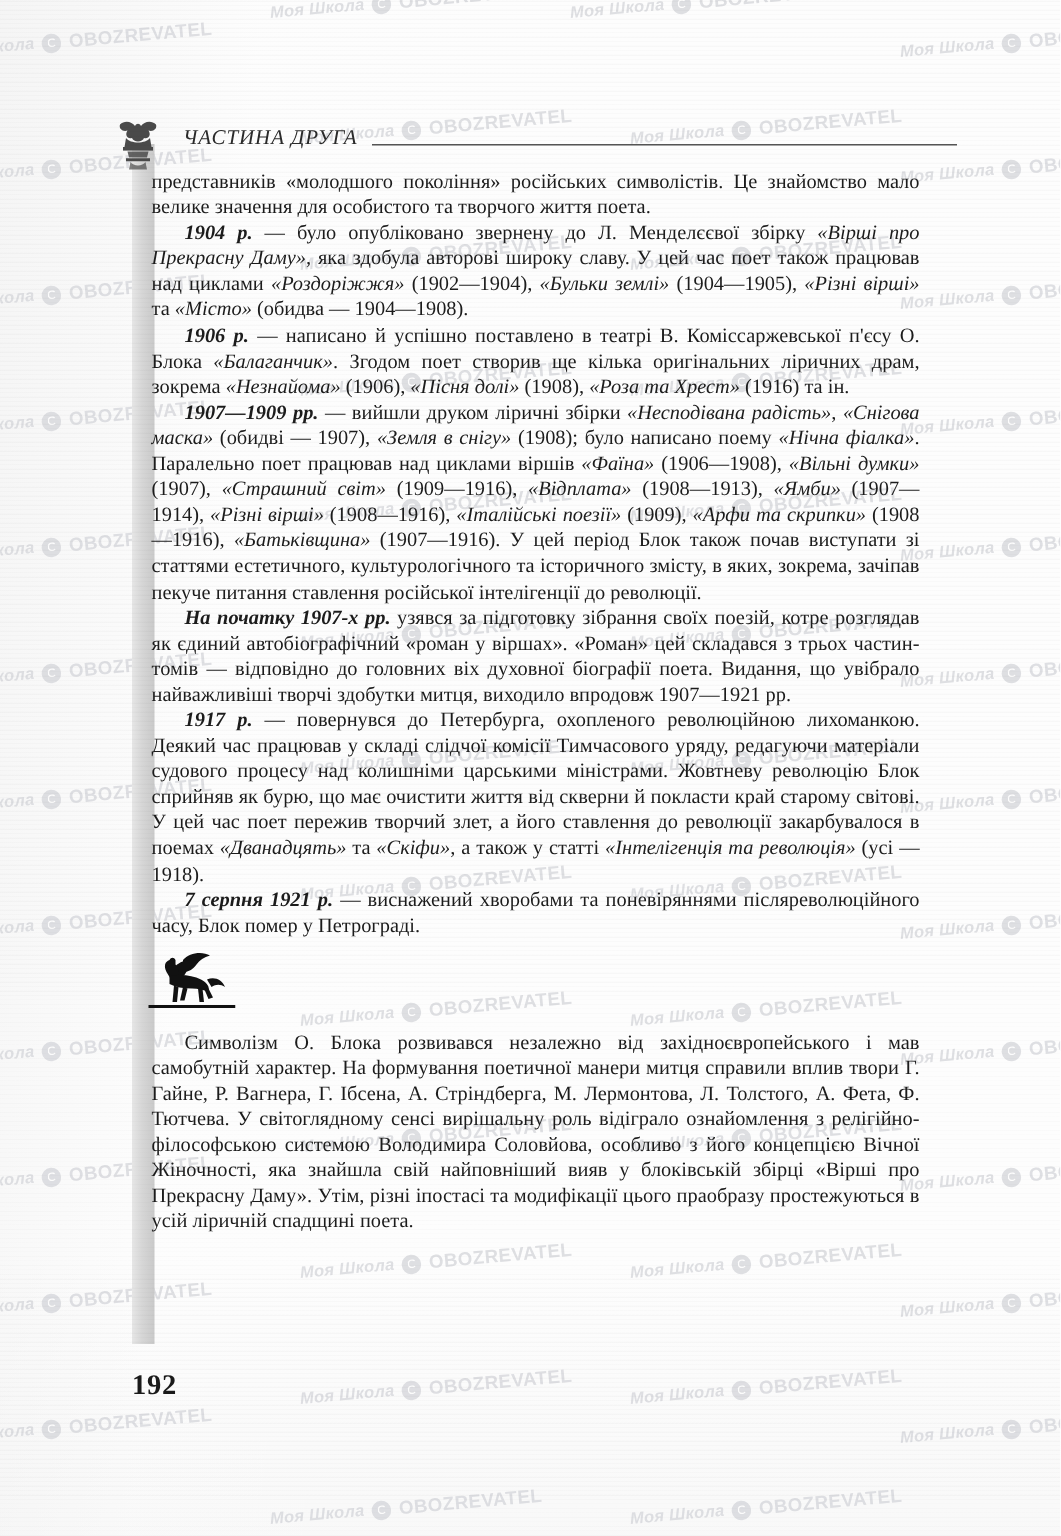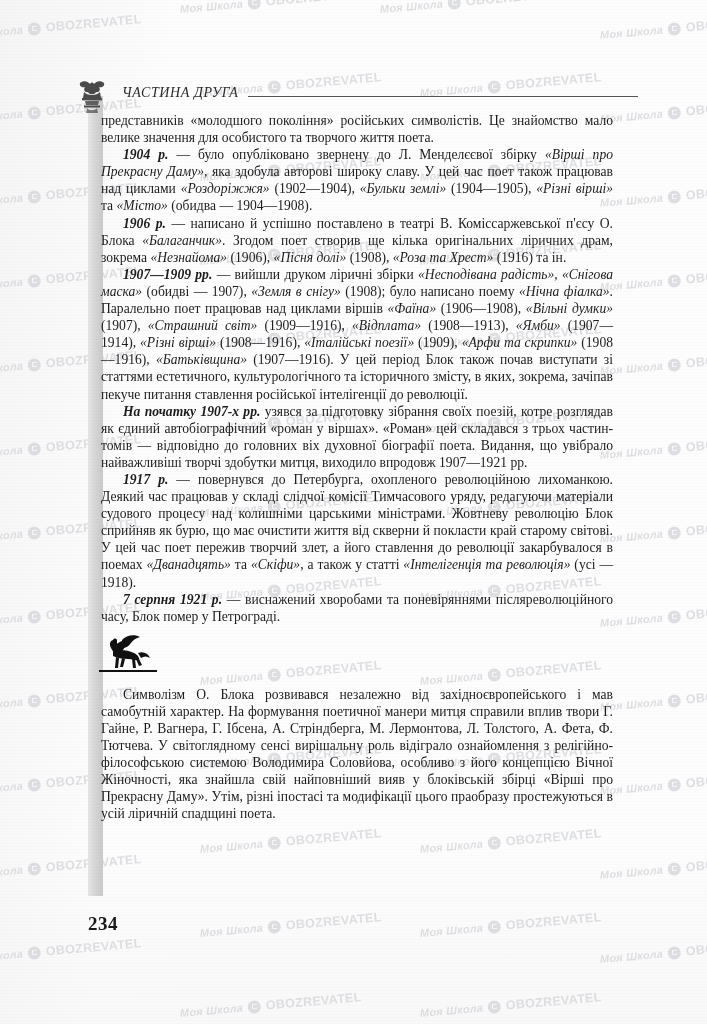--- a/index.html
+++ b/index.html
@@ -509,16 +509,16 @@
         </svg>
       </div>
 
       <div id="paras-lab">
           <div class="para"><span>Символізм О. Блока розвивався незалежно від західноєвропейського і мав самобутній характер. На формування поетичної манери митця справили вплив твори Г. Гайне, Р. Вагнера, Г. Ібсена, А. Стріндберга, М. Лермонтова, Л. Толстого, А. Фета, Ф. Тютчева. У світоглядному сенсі вирішальну роль відіграло ознайомлення з релігійно-філософською системою Володимира Соловйова, особливо з його концепцією Вічної Жіночності, яка знайшла свій найповніший вияв у блоківській збірці «Вірші про Прекрасну Даму». Утім, різні іпостасі та модифікації цього праобразу простежуються в усій ліричній спадщині поета.</span></div>
         </div>
     </div>
 
   </div>
 
-  <div id="page-number">234</div>
+  <div id="page-number">192</div>
 
   <div id="grain"></div>
 </div>
 
 </body></html>

